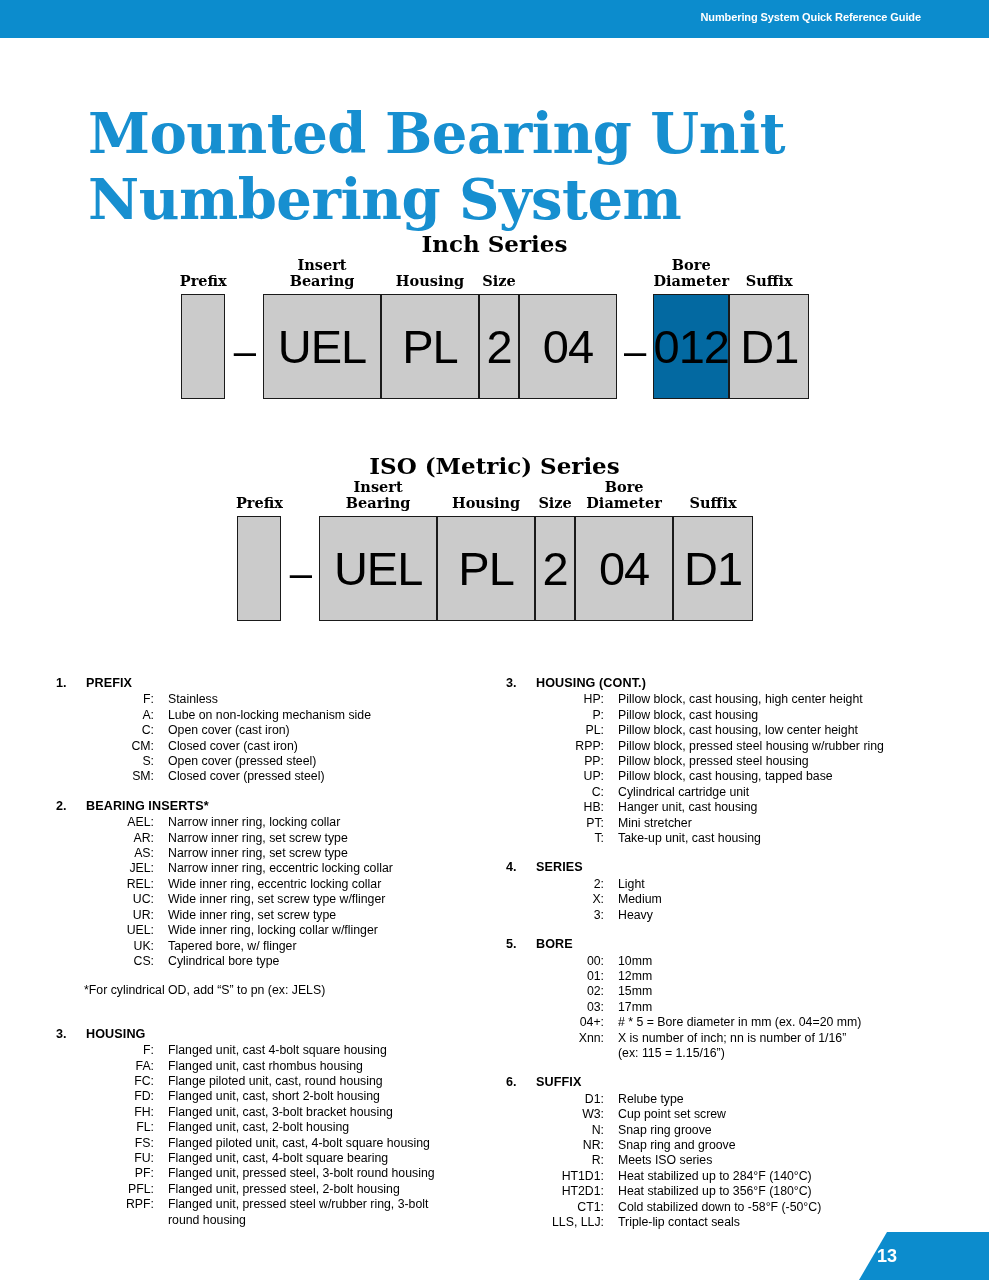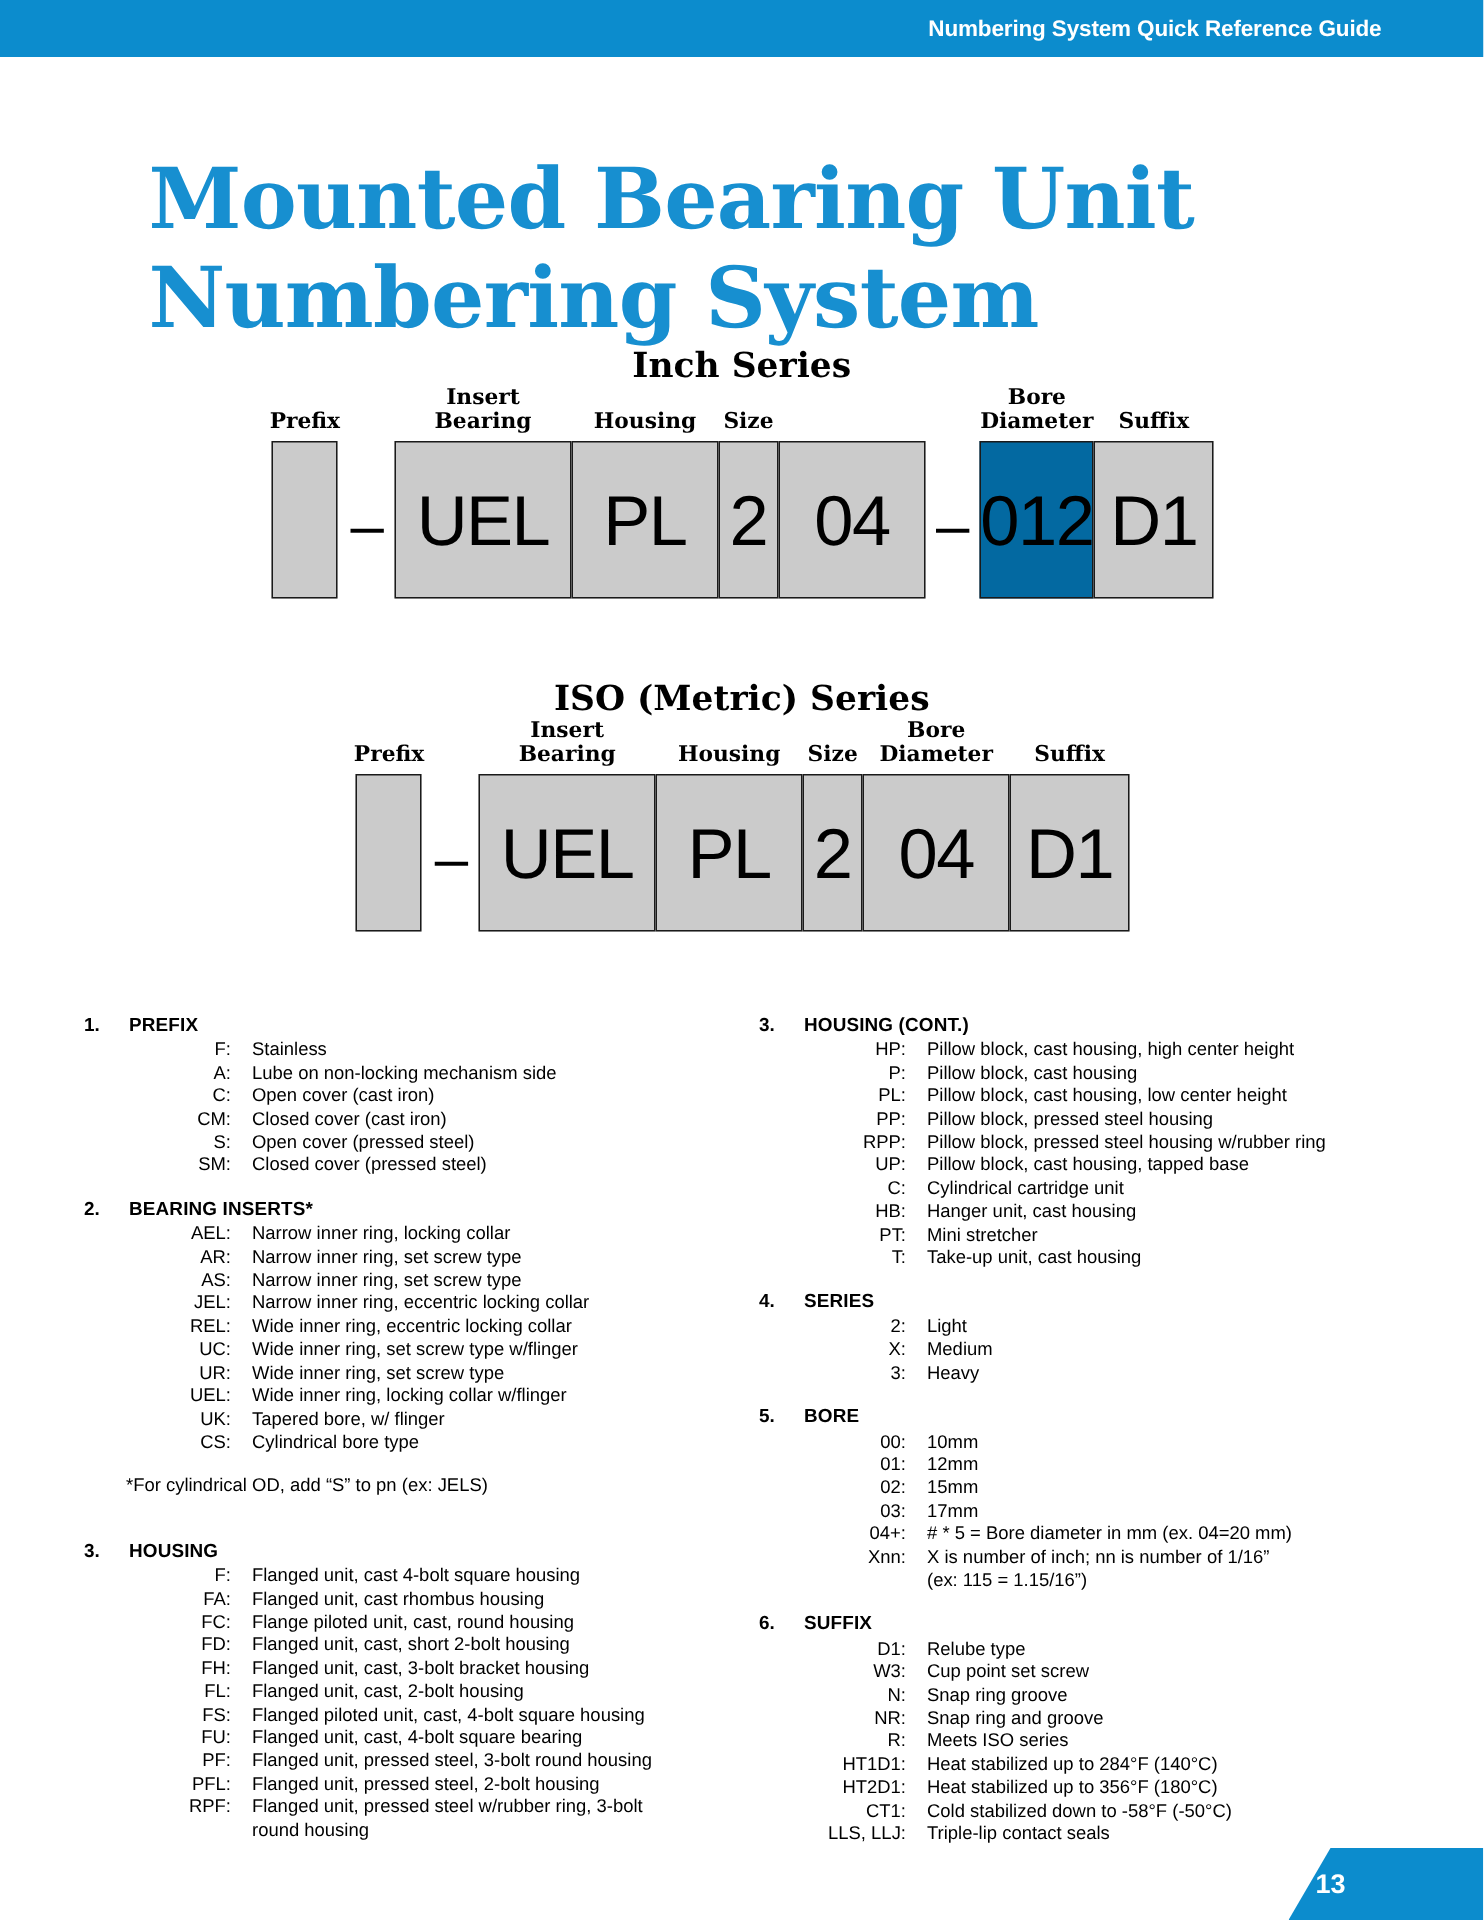--- a/index.html
+++ b/index.html
@@ -21,40 +21,39 @@
     position: absolute;
     top: 0; left: 0;
     width: 989px;
     height: 38px;
     background: #0c8ccd;
   }
   .header-bar .header-title {
     position: absolute;
     right: 68px;
     top: 11px;
-    font-size: 15px;
+    font-size: 11px;
     font-weight: bold;
     color: #ffffff;
     letter-spacing: -0.1px;
     font-family: "Liberation Sans", sans-serif;
   }
 
   
   .page-title {
     position: absolute;
     left: 88px;
     top: 62px;
     width: 800px;
     font-family: "DejaVu Serif", serif;
     font-weight: bold;
     font-size: 56px;
     line-height: 1.18;
     color: #178fd0;
     letter-spacing: -0.5px;
-    margin-left: 11px;
   }
   .page-title .line { display: block; white-space: nowrap; }
 
   
   .diagram-section { position: absolute; left: 0; width: 989px; }
   #inch-section { top: 230px; }
   #iso-section  { top: 452px; }
 
   .series-heading {
     text-align: center;
@@ -401,26 +400,26 @@
         </div>
         <div class="entry">
           <span class="entry-code">P:</span>
           <span class="entry-desc">Pillow block, cast housing</span>
         </div>
         <div class="entry">
           <span class="entry-code">PL:</span>
           <span class="entry-desc">Pillow block, cast housing, low center height</span>
         </div>
         <div class="entry">
+          <span class="entry-code">RPP:</span>
+          <span class="entry-desc">Pillow block, pressed steel housing w/rubber ring</span>
+        </div>
+        <div class="entry">
           <span class="entry-code">PP:</span>
           <span class="entry-desc">Pillow block, pressed steel housing</span>
-        </div>
-        <div class="entry">
-          <span class="entry-code">RPP:</span>
-          <span class="entry-desc">Pillow block, pressed steel housing w/rubber ring</span>
         </div>
         <div class="entry">
           <span class="entry-code">UP:</span>
           <span class="entry-desc">Pillow block, cast housing, tapped base</span>
         </div>
         <div class="entry">
           <span class="entry-code">C:</span>
           <span class="entry-desc">Cylindrical cartridge unit</span>
         </div>
         <div class="entry">

